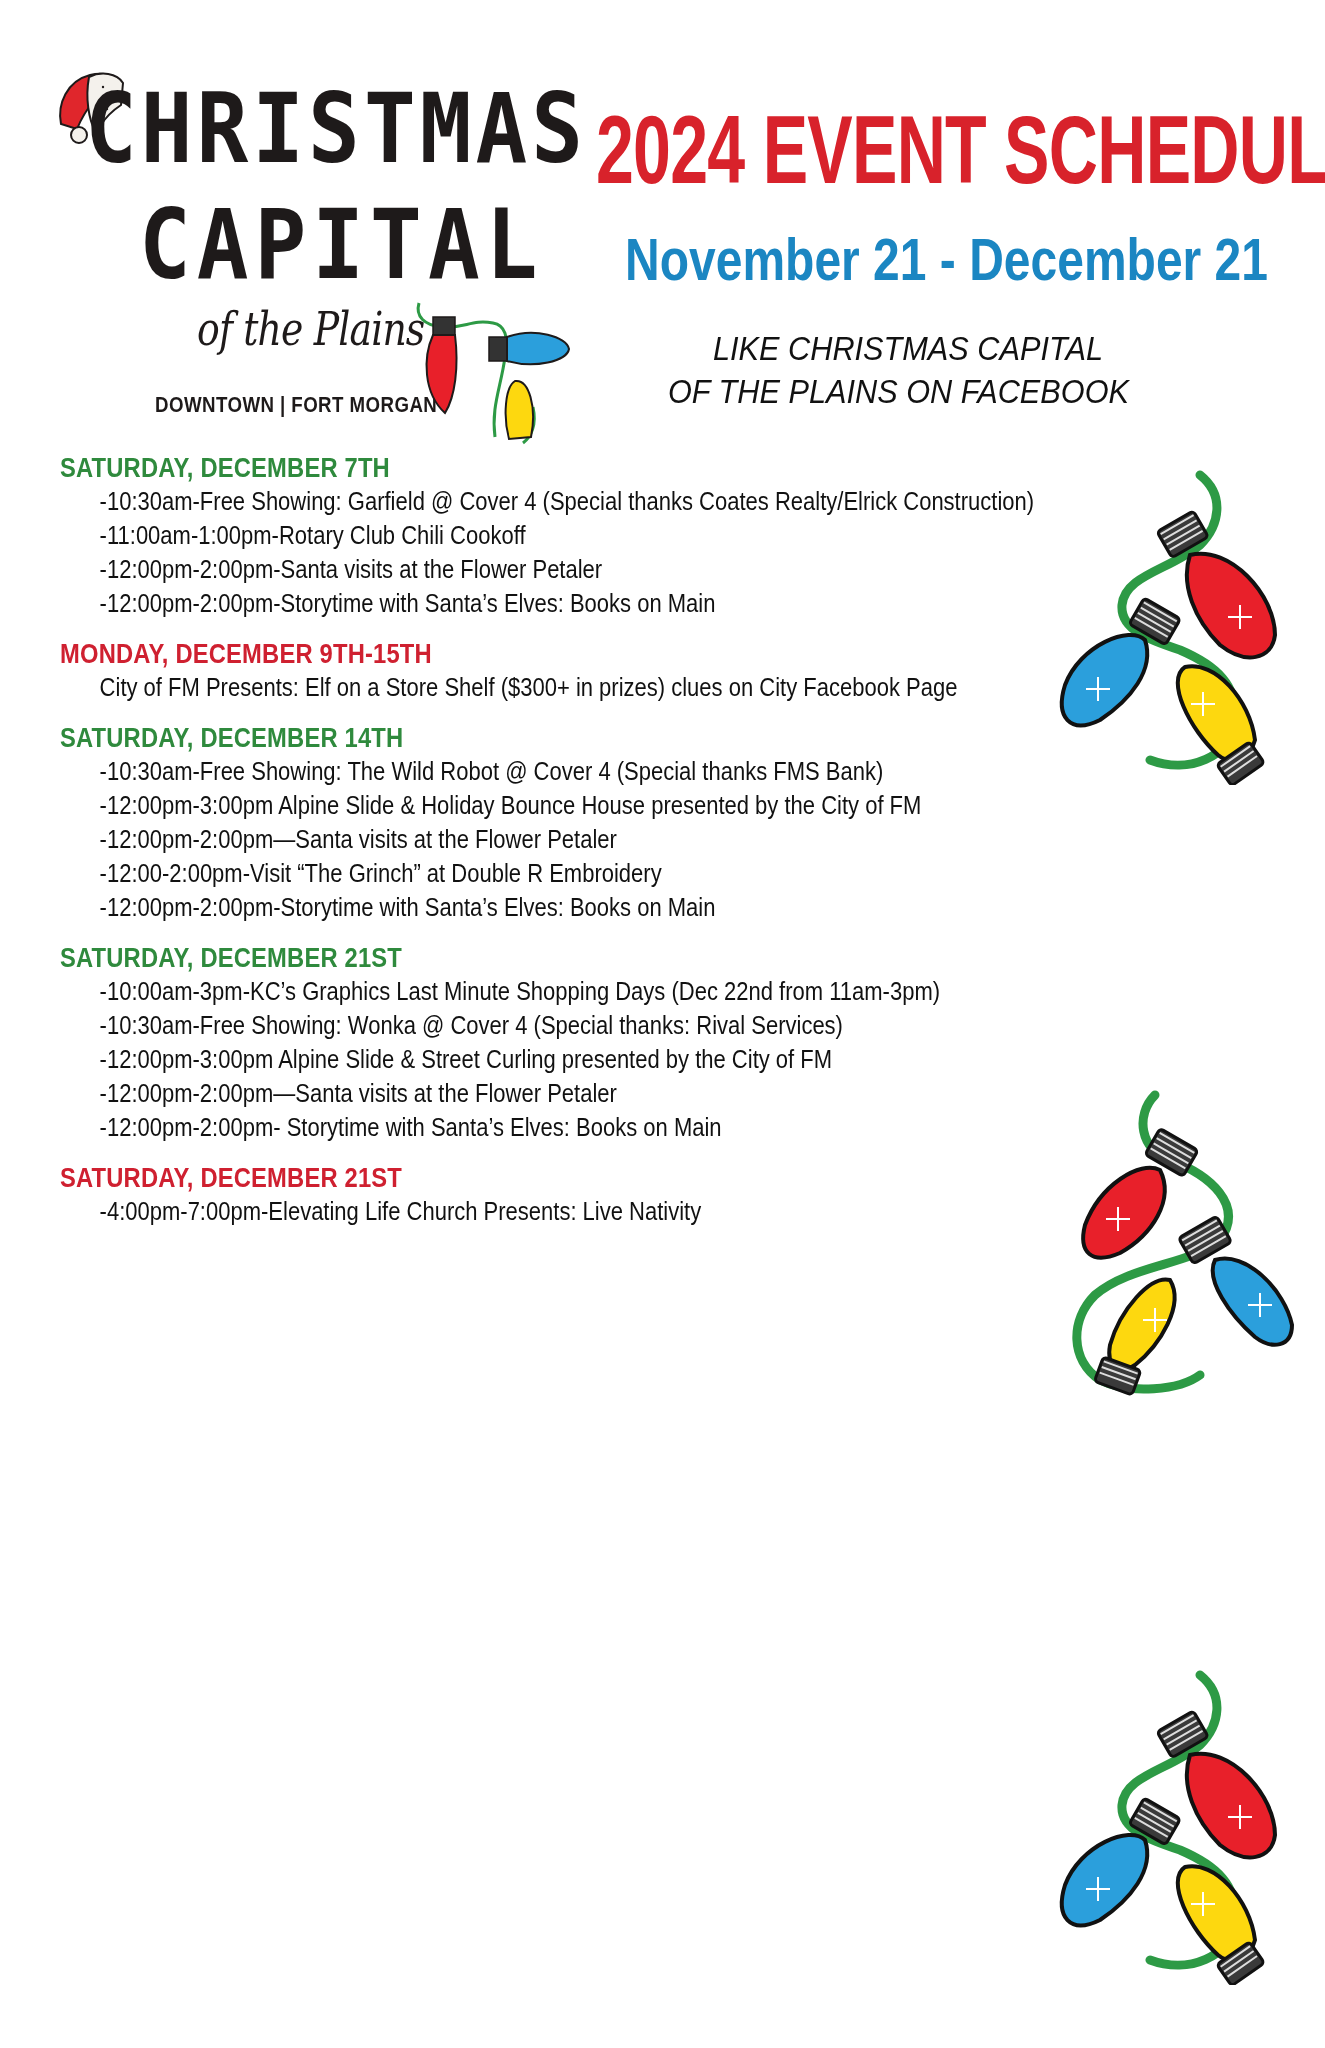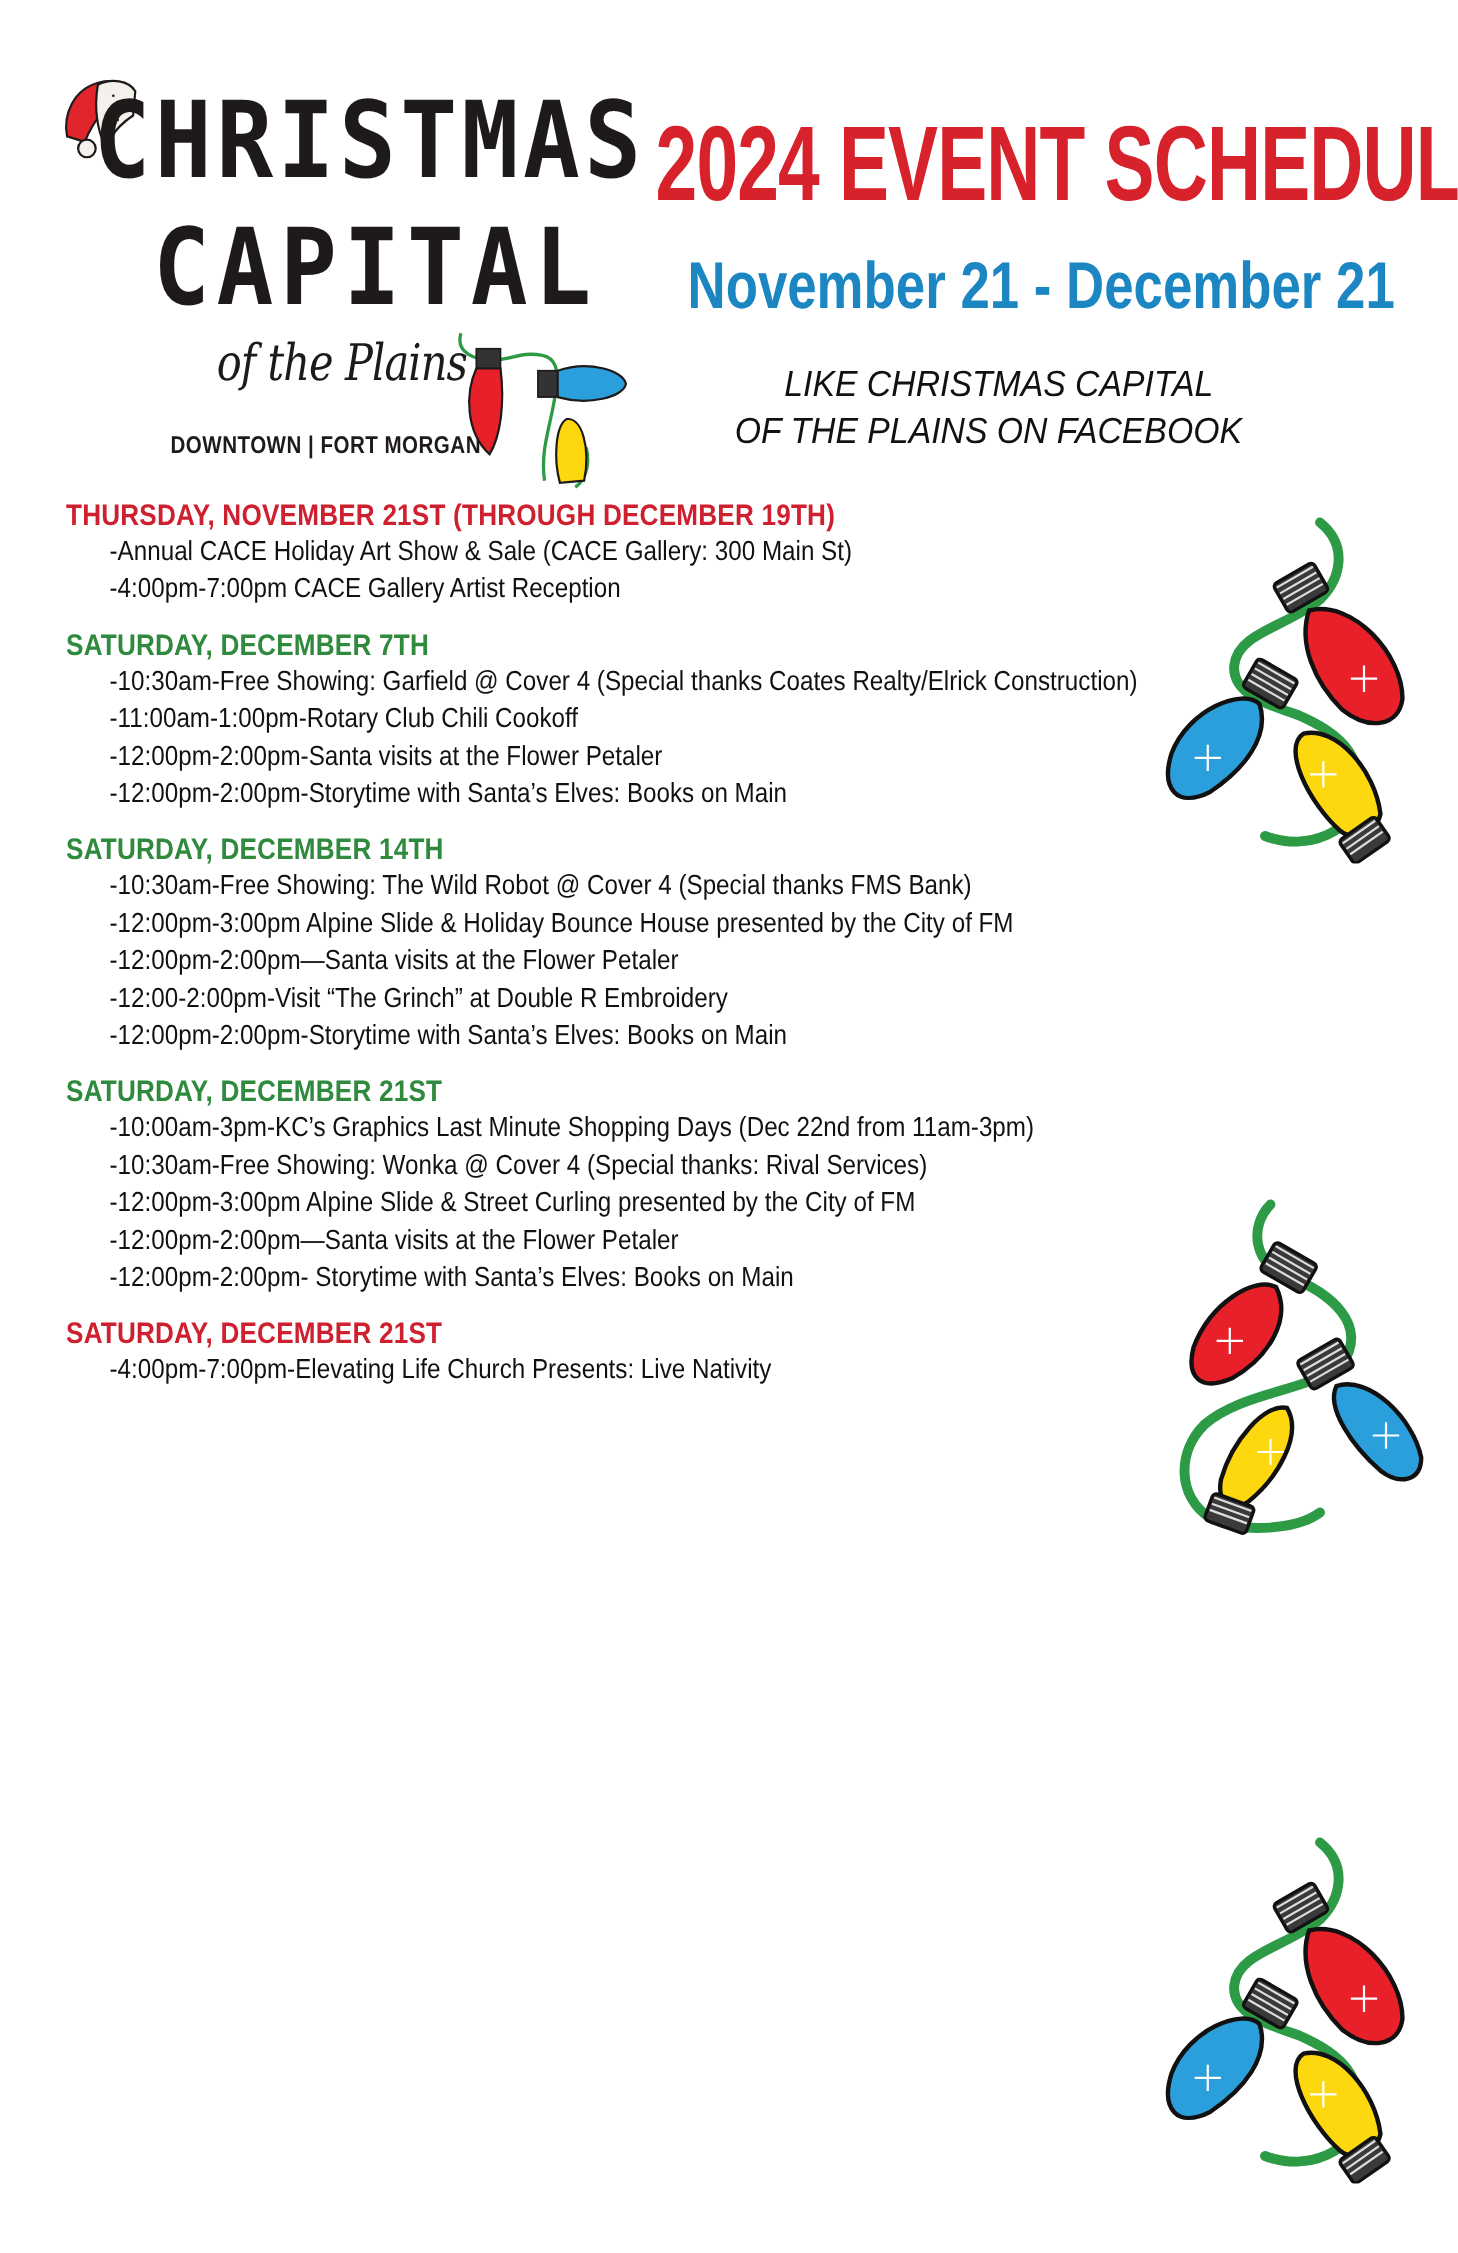--- a/index.html
+++ b/index.html
@@ -61,38 +61,37 @@
   </svg>
 </div>
 
 <div class="title-main">2024 EVENT SCHEDULE</div>
 <div class="title-dates">November 21 - December 21</div>
 <div class="fb-line l1">LIKE CHRISTMAS CAPITAL</div>
 <div class="fb-line l2">OF THE PLAINS ON FACEBOOK</div>
 
 <div class="schedule">
 
-  <div class="day">
-    <div class="day-heading red">THURSDAY, NOVEMBER 21ST (THROUGH DECEMBER 19TH)</div>
-    <div class="event">-Annual CACE Holiday Art Show &amp; Sale (CACE Gallery: 300 Main St)</div>
-    <div class="event">-4:00pm-7:00pm CACE Gallery Artist Reception</div>
-  </div>
 
 
 
 
 
   <div class="day">
     <div class="day-heading green">SATURDAY, DECEMBER 7TH</div>
     <div class="event">-10:30am-Free Showing: Garfield @ Cover 4 (Special thanks Coates Realty/Elrick Construction)</div>
     <div class="event">-11:00am-1:00pm-Rotary Club Chili Cookoff</div>
     <div class="event">-12:00pm-2:00pm-Santa visits at the Flower Petaler</div>
     <div class="event">-12:00pm-2:00pm-Storytime with Santa’s Elves: Books on Main</div>
   </div>
 
+  <div class="day">
+    <div class="day-heading red">MONDAY, DECEMBER 9TH-15TH</div>
+    <div class="event">City of FM Presents: Elf on a Store Shelf ($300+ in prizes) clues on City Facebook Page</div>
+  </div>
 
 
 
   <div class="day">
     <div class="day-heading green">SATURDAY, DECEMBER 14TH</div>
     <div class="event">-10:30am-Free Showing: The Wild Robot @ Cover 4 (Special thanks FMS Bank)</div>
     <div class="event">-12:00pm-3:00pm Alpine Slide &amp; Holiday Bounce House presented by the City of FM</div>
     <div class="event">-12:00pm-2:00pm—Santa visits at the Flower Petaler</div>
     <div class="event">-12:00-2:00pm-Visit “The Grinch” at Double R Embroidery</div>
     <div class="event">-12:00pm-2:00pm-Storytime with Santa’s Elves: Books on Main</div>

